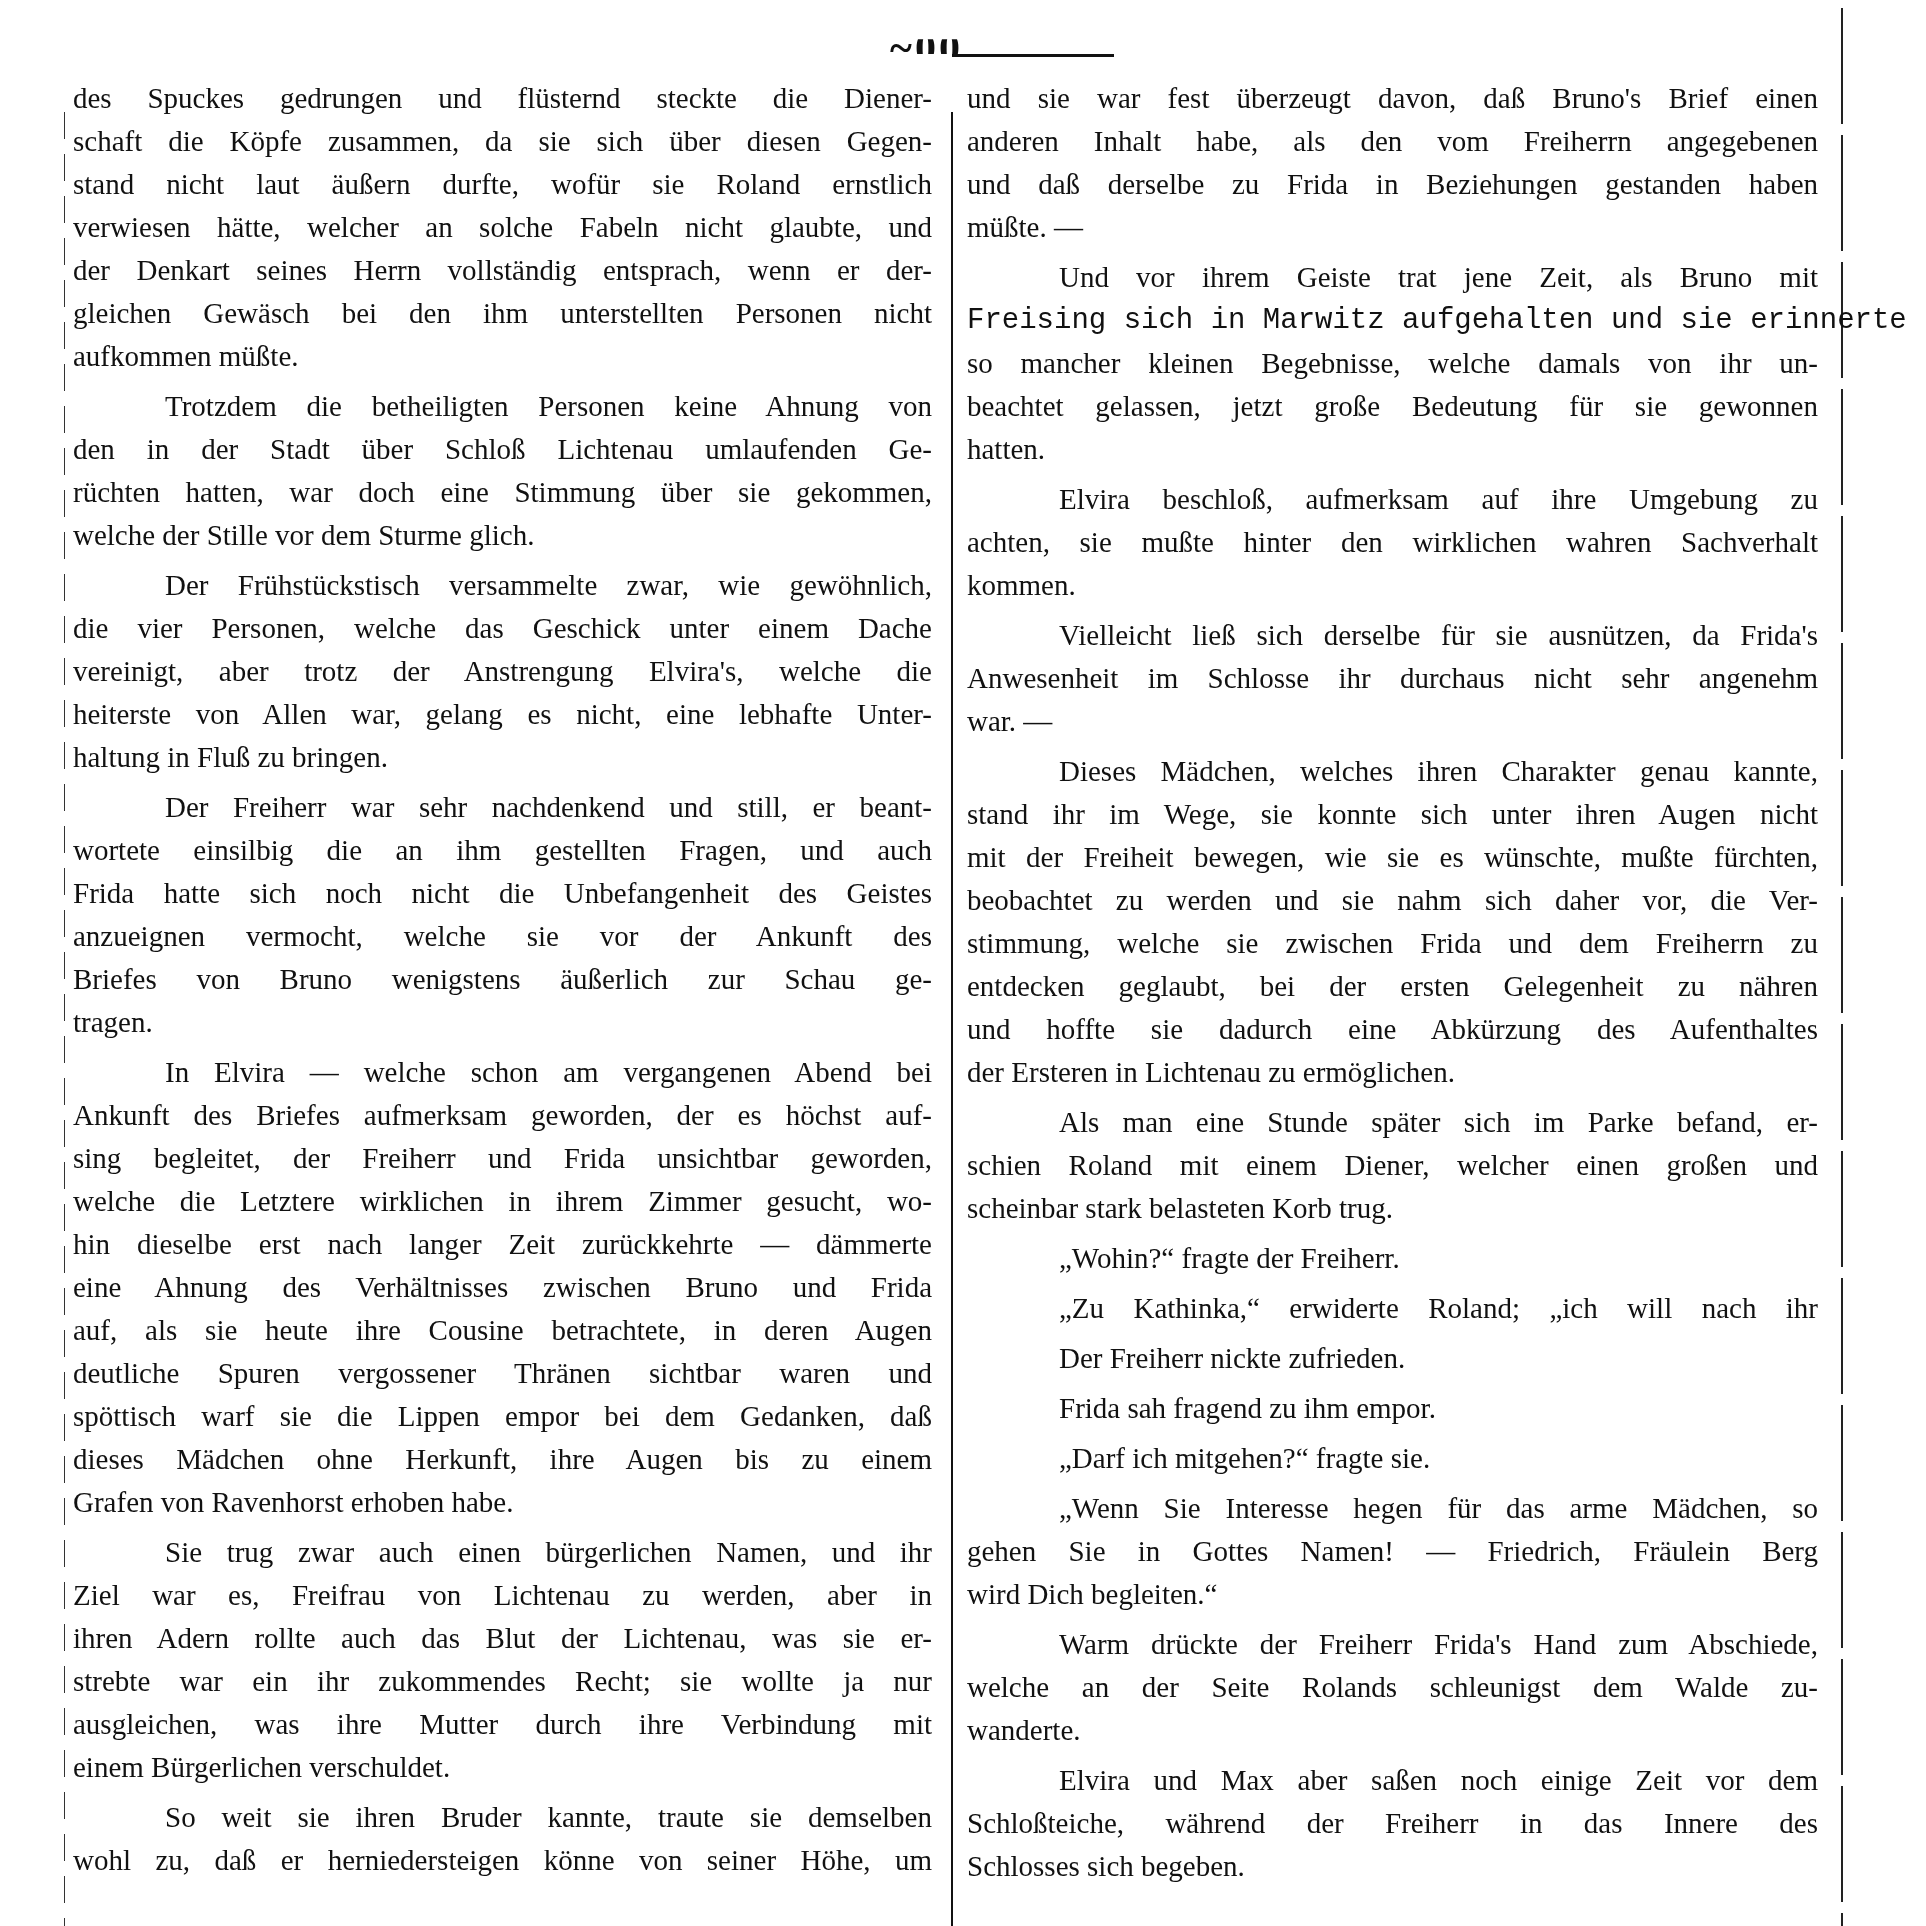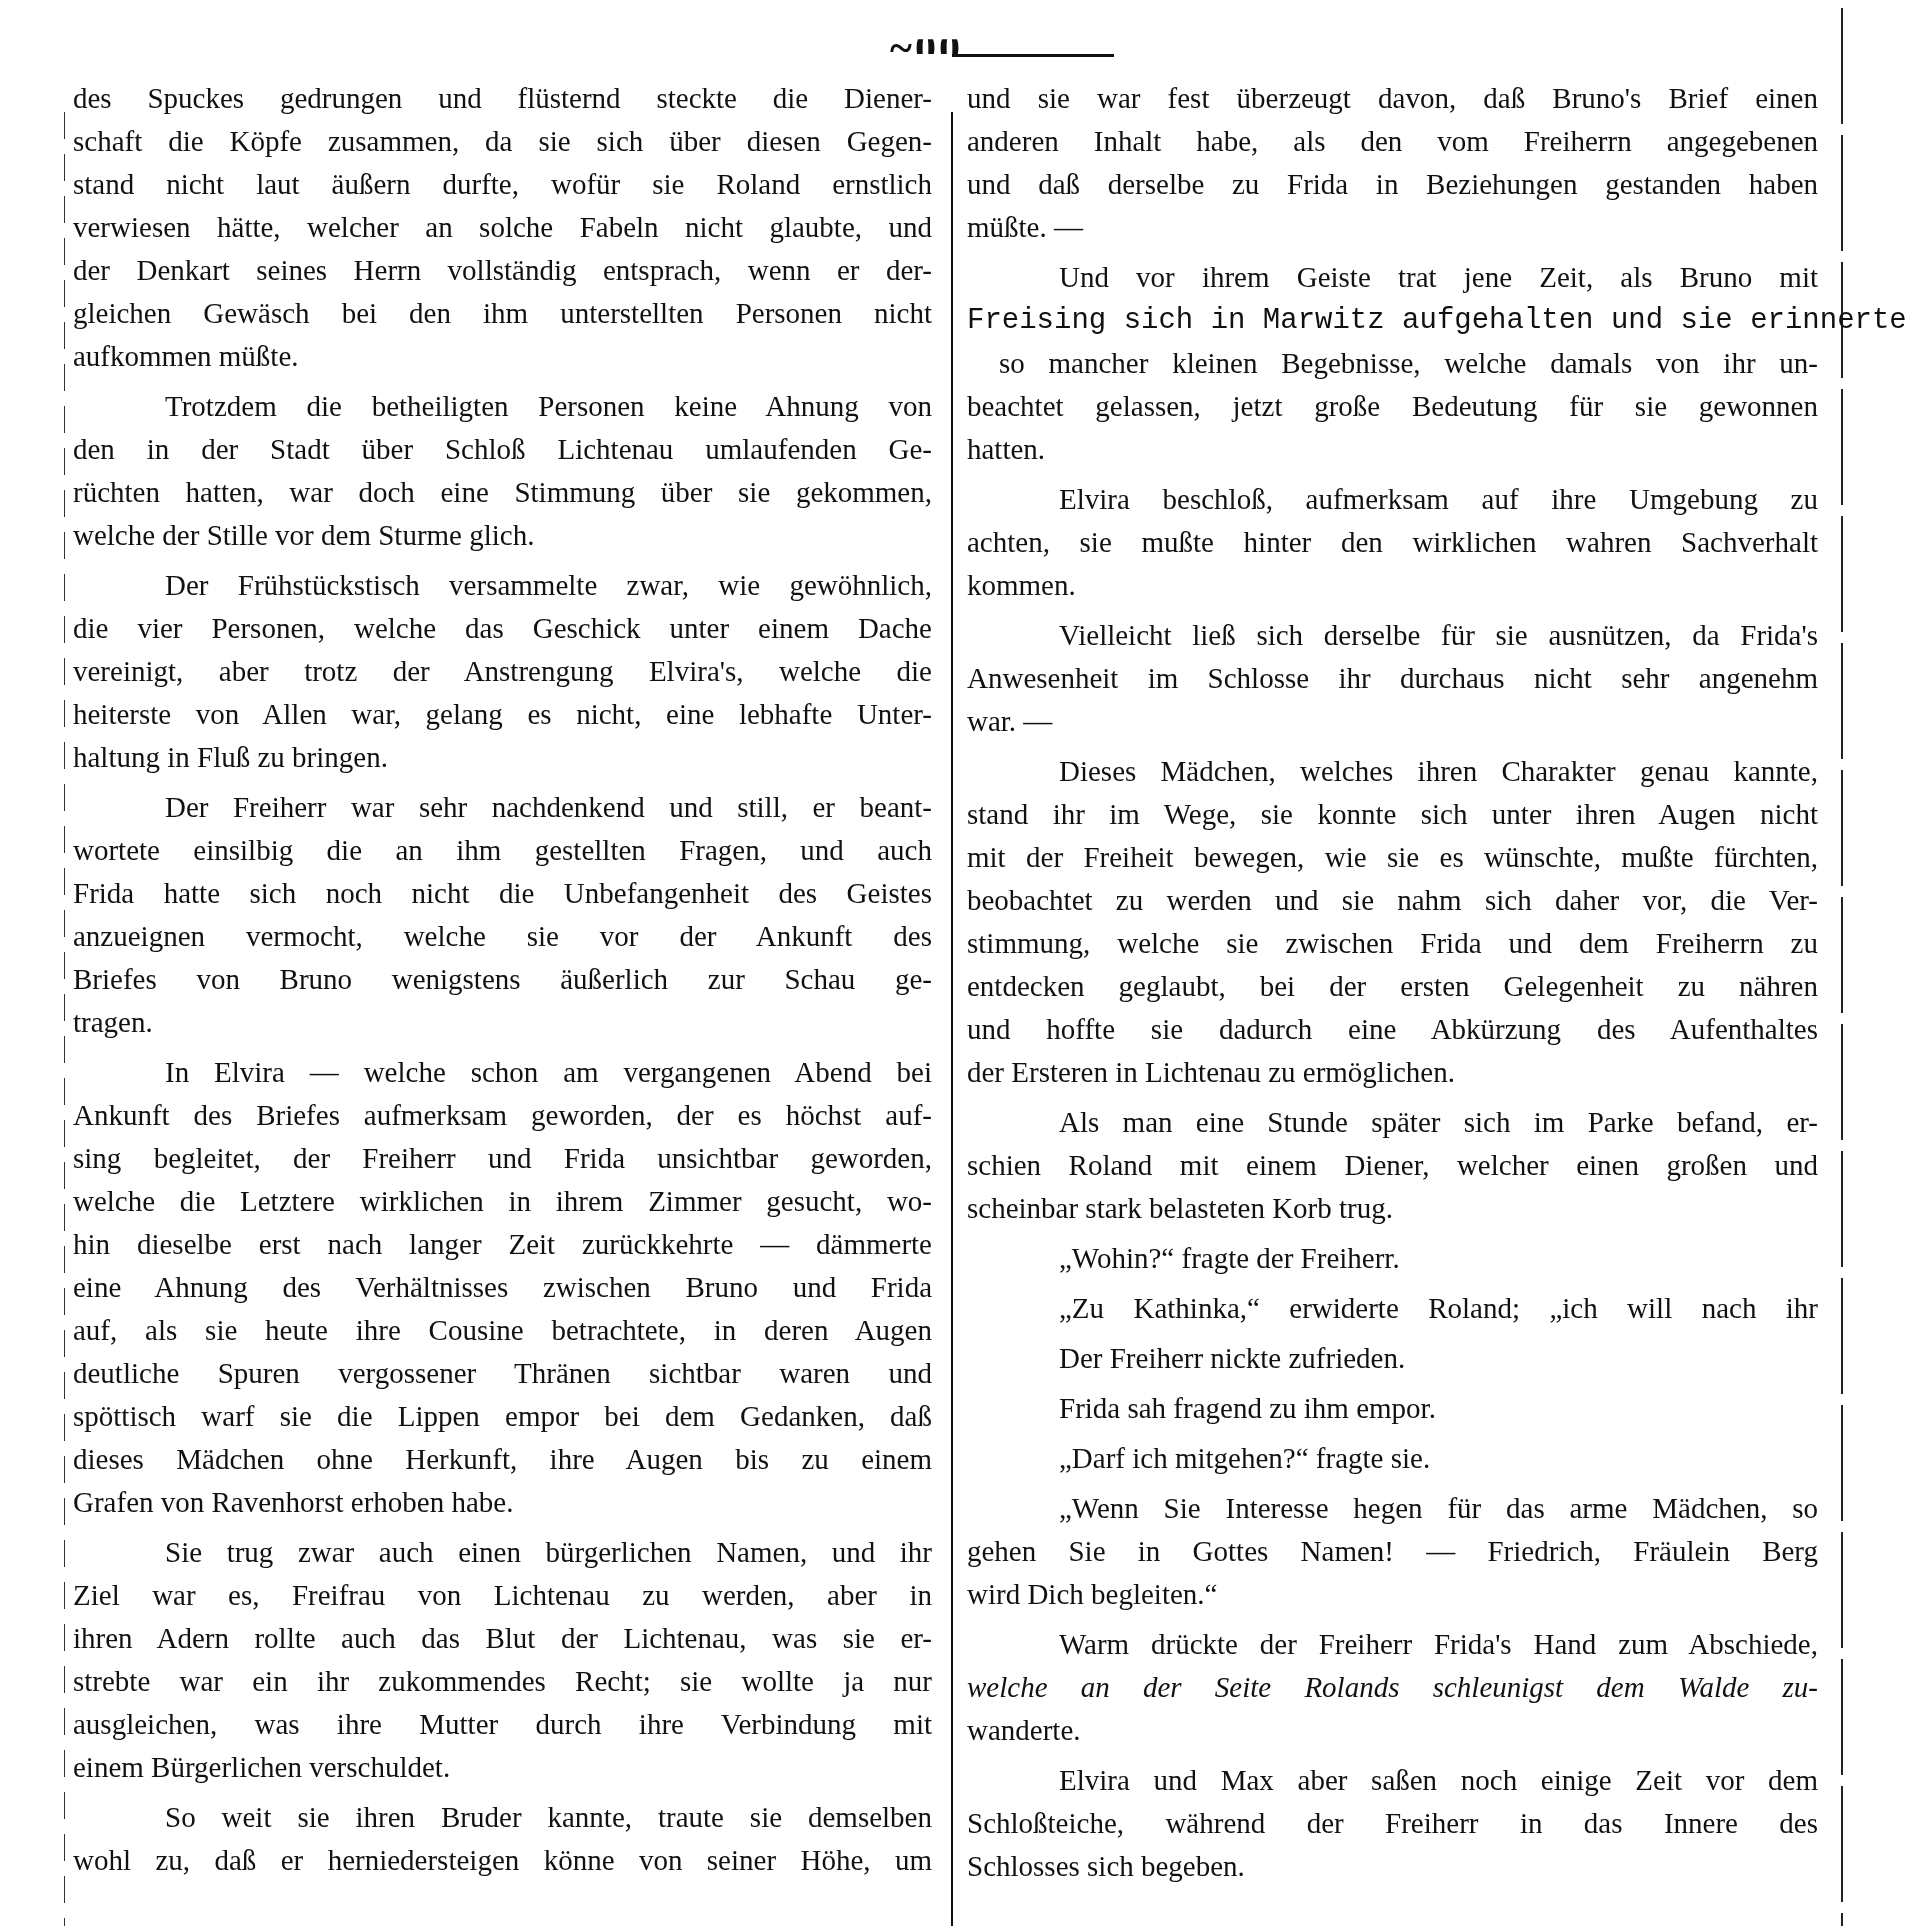--- a/index.html
+++ b/index.html
@@ -93,21 +93,21 @@
 <div class="column right">
     <div class="para continued" style="text-indent: 0px;">
       <span class="line" style="word-spacing: 0px;">und sie war fest überzeugt davon, daß Bruno's Brief einen</span>
       <span class="line" style="word-spacing: 0px;">anderen Inhalt habe, als den vom Freiherrn angegebenen</span>
       <span class="line" style="word-spacing: 0px;">und daß derselbe zu Frida in Beziehungen gestanden haben</span>
       <span class="line last">müßte. —</span>
     </div>
     <div class="para indent" style="text-indent: 0px;">
       <span class="line" style="padding-left: 92px; word-spacing: 0px;">Und vor ihrem Geiste trat jene Zeit, als Bruno mit</span>
       <span class="line" style="word-spacing: 0px; font-family: Liberation Mono, monospace;">Freising sich in Marwitz aufgehalten und sie erinnerte sich</span>
-      <span class="line" style="word-spacing: 0px; margin-left: 32px;">so mancher kleinen Begebnisse, welche damals von ihr un-</span>
+      <span class="line" style="word-spacing: 0px;">so mancher kleinen Begebnisse, welche damals von ihr un-</span>
       <span class="line" style="word-spacing: 0px;">beachtet gelassen, jetzt große Bedeutung für sie gewonnen</span>
       <span class="line last">hatten.</span>
     </div>
     <div class="para indent" style="text-indent: 0px;">
       <span class="line" style="padding-left: 92px; word-spacing: 0px;">Elvira beschloß, aufmerksam auf ihre Umgebung zu</span>
       <span class="line" style="word-spacing: 0px;">achten, sie mußte hinter den wirklichen wahren Sachverhalt</span>
       <span class="line last">kommen.</span>
     </div>
     <div class="para indent" style="text-indent: 0px;">
       <span class="line" style="padding-left: 92px; word-spacing: 0px;">Vielleicht ließ sich derselbe für sie ausnützen, da Frida's</span>
@@ -144,21 +144,21 @@
     <div class="para indent" style="text-indent: 0px;">
       <span class="line last" style="padding-left: 92px;">„Darf ich mitgehen?“ fragte sie.</span>
     </div>
     <div class="para indent" style="text-indent: 0px;">
       <span class="line" style="padding-left: 92px; word-spacing: 0px;">„Wenn Sie Interesse hegen für das arme Mädchen, so</span>
       <span class="line" style="word-spacing: 0px;">gehen Sie in Gottes Namen! — Friedrich, Fräulein Berg</span>
       <span class="line last">wird Dich begleiten.“</span>
     </div>
     <div class="para indent" style="text-indent: 0px;">
       <span class="line" style="padding-left: 92px; word-spacing: 0px;">Warm drückte der Freiherr Frida's Hand zum Abschiede,</span>
-      <span class="line" style="word-spacing: 0px; font-style: italic;">welche an der Seite Rolands schleunigst dem Walde zu-</span>
+      <span class="line" style="word-spacing: 0px;">welche an der Seite Rolands schleunigst dem Walde zu-</span>
       <span class="line last">wanderte.</span>
     </div>
     <div class="para indent" style="text-indent: 0px;">
       <span class="line" style="padding-left: 92px; word-spacing: 0px;">Elvira und Max aber saßen noch einige Zeit vor dem</span>
       <span class="line" style="word-spacing: 0px;">Schloßteiche, während der Freiherr in das Innere des</span>
       <span class="line last">Schlosses sich begeben.</span>
     </div>
   </div>
 
 

